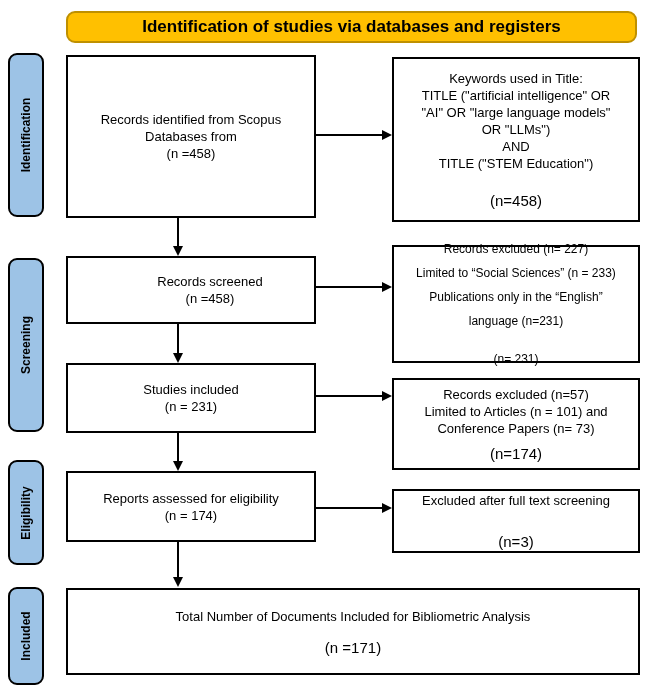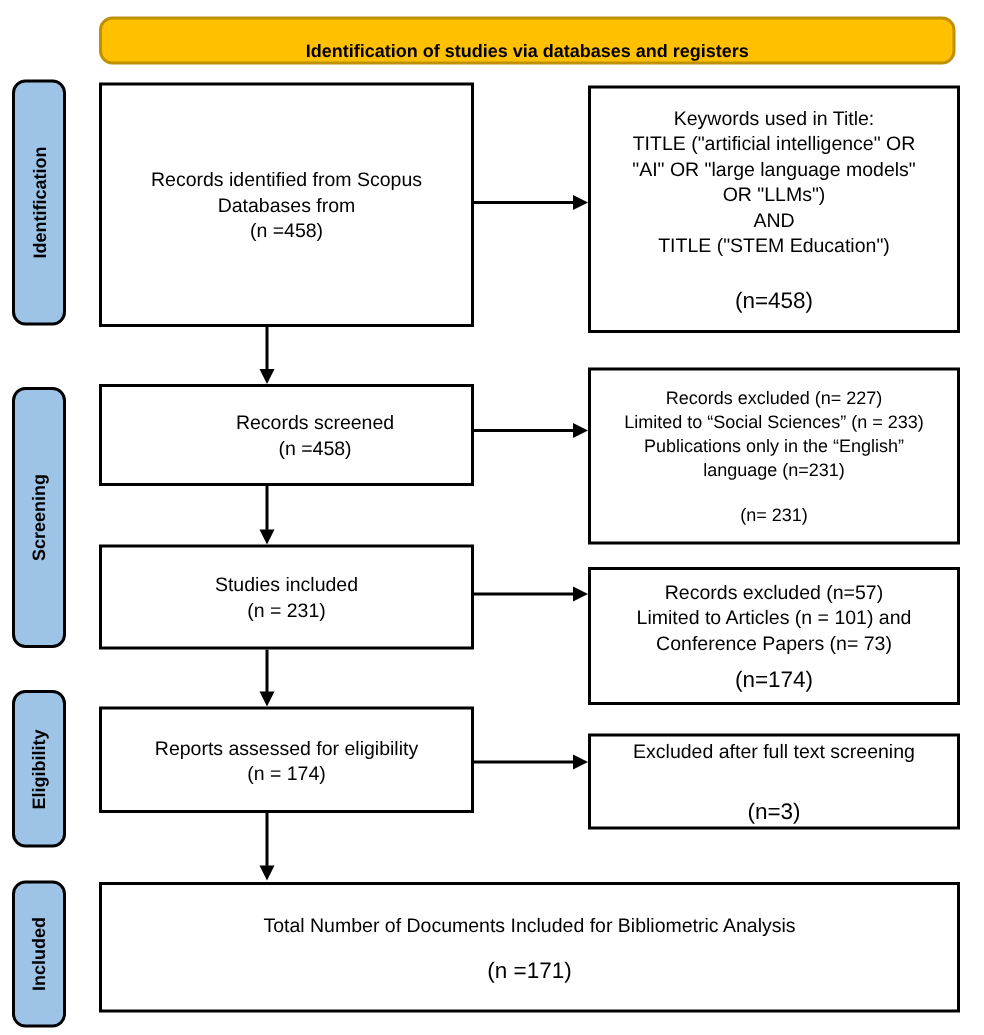--- a/index.html
+++ b/index.html
@@ -23,22 +23,22 @@
     height: 690px;
     background: #ffffff;
     overflow: hidden;
   }
   .banner {
     position: absolute;
     left: 66px; top: 11px; width: 571px; height: 32px;
     background: var(--banner-fill);
     border: 2px solid var(--banner-border);
     border-radius: 9px;
-    display: flex; align-items: flex-end; justify-content: center;
-    font-weight: bold; font-size: 12px;
+    display: flex; align-items: center; justify-content: center;
+    font-weight: bold; font-size: 17px;
   }
   .stage {
     position: absolute;
     left: 8px; width: 36px;
     background: var(--stage-fill);
     border: 2px solid var(--stage-border);
     border-radius: 9px;
     display: flex; align-items: center; justify-content: center;
   }
   .stage-text {
@@ -61,21 +61,21 @@
     font-size: 13px;
     line-height: 17px;
   }
   .box-total {
     font-size: 15px;
     line-height: 17px;
   }
   .box.small-type .box-text,
   .box.small-type .box-total {
     font-size: 12px;
-    line-height: 16px;
+    line-height: 24px;
   }
   .arrows {
     position: absolute;
     left: 0; top: 0;
     pointer-events: none;
   }
   .arrows line { stroke: var(--arrow); stroke-width: 2; }
   .arrows polygon { fill: var(--arrow); }
 </style>
 </head>

